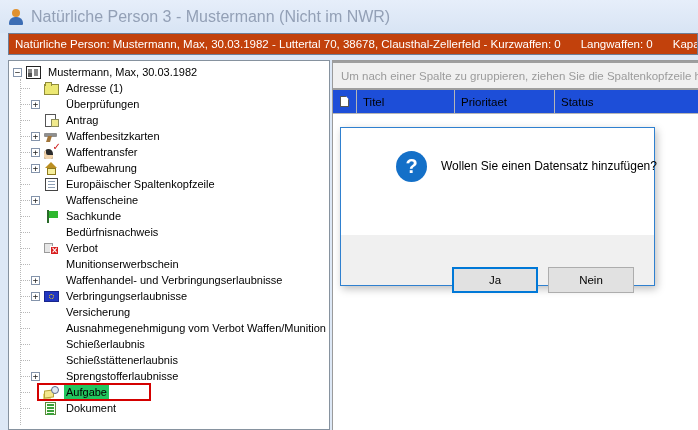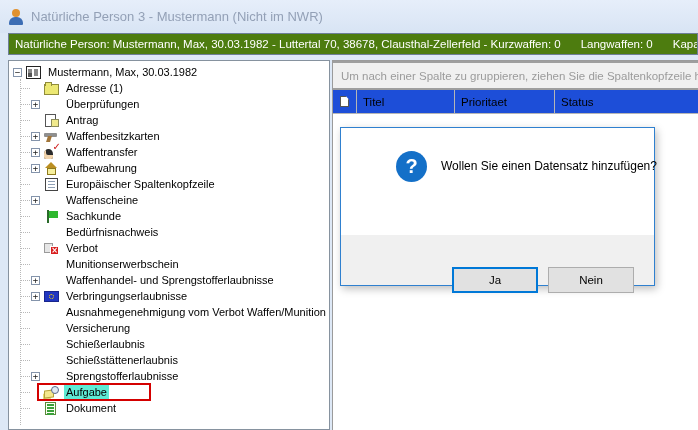--- a/index.html
+++ b/index.html
@@ -5,39 +5,39 @@
   * { box-sizing: border-box; margin: 0; padding: 0; }
   html,body { width:698px; height:430px; overflow:hidden; }
   body { font-family:"Liberation Sans", sans-serif; }
   .screen { position:relative; width:698px; height:430px; background:#dde8f6; overflow:hidden; }
 
   
   .titlebar { position:absolute; left:0; top:0; width:698px; height:33px; display:flex; align-items:center; padding-left:8px; background:linear-gradient(#e6eefa,#d8e4f4); }
   .tb-person { position:relative; width:16px; height:16px; margin-right:7px; flex:0 0 16px; }
   .tb-person::before { content:""; position:absolute; left:4px; top:0; width:8px; height:8px; border-radius:50%; background:#e0912f; }
   .tb-person::after { content:""; position:absolute; left:1px; bottom:0; width:14px; height:8px; border-radius:6px 6px 1px 1px; background:#3c6db4; }
-  .tb-title { font-size:13px; color:#93a0b6; white-space:nowrap; }
-
-  
-  .infobar { position:absolute; left:8px; top:33px; width:690px; height:22px; background:#4d7c0f; border:1px solid #6d7e97; border-bottom-color:#5f7workers08b; display:flex; align-items:center; padding-left:6px; color:#ffffff; font-size:11.5px; white-space:nowrap; overflow:hidden; }
+  .tb-title { font-size:16px; color:#93a0b6; white-space:nowrap; }
+
+  
+  .infobar { position:absolute; left:8px; top:33px; width:690px; height:22px; background:#c2410c; border:1px solid #6d7e97; border-bottom-color:#5f7workers08b; display:flex; align-items:center; padding-left:6px; color:#ffffff; font-size:11.5px; white-space:nowrap; overflow:hidden; }
   .infobar .seg { flex:0 0 auto; }
   .infobar .seg + .seg { margin-left:20px; }
 
   
   .tree-panel { position:absolute; left:8px; top:60px; width:322px; height:370px; background:#ffffff; border:1px solid #86929f; overflow:hidden; padding-top:3px; }
   .connector { position:absolute; left:11px; top:18px; height:346px; border-left:1px dotted #b8b8b8; }
   .trow { position:relative; height:16px; display:flex; align-items:center; font-size:11px; color:#000; white-space:nowrap; cursor:default; }
   .trow.lvl0 { padding-left:4px; }
   .trow.lvl1 { padding-left:22px; }
   .trow.lvl1::before { content:""; position:absolute; left:12px; top:8px; width:9px; border-top:1px dotted #b8b8b8; }
   .exp { position:relative; z-index:2; width:9px; height:9px; flex:0 0 9px; margin-right:4px; border:1px solid #8494ab; background:#fff; color:#222; font:9px/7px "DejaVu Sans Mono", monospace; text-align:center; }
   .exp.none { border:none; background:transparent; }
   .icon-slot { position:relative; width:15px; height:13px; flex:0 0 15px; margin-right:5px; z-index:2; }
   .tlabel { padding:1px 2px; z-index:2; }
-  .trow.sel .tlabel { background:#5eead4; }
+  .trow.sel .tlabel { background:#22c55e; }
   .annotation-box { position:absolute; left:28px; top:-1px; width:114px; height:18px; border:2px solid #d40000; z-index:3; }
 
   
   .ti::before, .ti::after { content:""; position:absolute; box-sizing:border-box; }
   .ti.person-card::before { inset:0; background:#fff; border:1px solid #222; }
   .ti.person-card::after { left:2px; top:3px; width:4px; height:4px; background:#8a8a8a; box-shadow:6px 0 0 0 #8a8a8a, 6px 3px 0 0 #8a8a8a, 0 4px 0 0 #555; }
   .ti.folder::before { left:0; top:2px; width:15px; height:11px; background:#ece873; border:1px solid #908c3a; }
   .ti.folder::after { left:1px; top:0; width:7px; height:4px; background:#ece873; border:1px solid #908c3a; border-bottom:none; }
   .ti.form::before { left:1px; top:0; width:11px; height:13px; background:#fff; border:1px solid #555; }
   .ti.form::after { right:0; bottom:0; width:8px; height:8px; background:#f1ea8c; border:1px solid #8a8a5a; }
@@ -165,36 +165,36 @@
           <span class="tlabel" data-name="tree-item-label">Verbot</span>
         </div>
         <div class="trow lvl1" data-name="tree-item-munitionserwerbschein">
           <span class="exp none" data-name="tree-expander-spacer"></span>
           <span class="icon-slot" data-name="tree-icon-spacer"></span>
           <span class="tlabel" data-name="tree-item-label">Munitionserwerbschein</span>
         </div>
         <div class="trow lvl1" data-name="tree-item-waffenhandel-und-herstellungserlaubnisse">
           <span class="exp" data-name="expand-icon">+</span>
           <span class="icon-slot" data-name="tree-icon-spacer"></span>
-          <span class="tlabel" data-name="tree-item-label">Waffenhandel- und Sprengstofferlaubnisse</span>
+          <span class="tlabel" data-name="tree-item-label">Waffenhandel- und Verbringungserlaubnisse</span>
         </div>
         <div class="trow lvl1" data-name="tree-item-verbringungserlaubnisse">
           <span class="exp" data-name="expand-icon">+</span>
           <span class="icon-slot ti eu-flag" data-name="eu-flag-icon"></span>
           <span class="tlabel" data-name="tree-item-label">Verbringungserlaubnisse</span>
         </div>
+        <div class="trow lvl1" data-name="tree-item-versicherung">
+          <span class="exp none" data-name="tree-expander-spacer"></span>
+          <span class="icon-slot" data-name="tree-icon-spacer"></span>
+          <span class="tlabel" data-name="tree-item-label">Versicherung</span>
+        </div>
         <div class="trow lvl1" data-name="tree-item-ausnahmegenehmigung-vom-verbot-waffen-munition">
           <span class="exp none" data-name="tree-expander-spacer"></span>
           <span class="icon-slot" data-name="tree-icon-spacer"></span>
           <span class="tlabel" data-name="tree-item-label">Ausnahmegenehmigung vom Verbot Waffen/Munition</span>
-        </div>
-        <div class="trow lvl1" data-name="tree-item-versicherung">
-          <span class="exp none" data-name="tree-expander-spacer"></span>
-          <span class="icon-slot" data-name="tree-icon-spacer"></span>
-          <span class="tlabel" data-name="tree-item-label">Versicherung</span>
         </div>
         <div class="trow lvl1" data-name="tree-item-schießerlaubnis">
           <span class="exp none" data-name="tree-expander-spacer"></span>
           <span class="icon-slot" data-name="tree-icon-spacer"></span>
           <span class="tlabel" data-name="tree-item-label">Schießerlaubnis</span>
         </div>
         <div class="trow lvl1" data-name="tree-item-schießstättenerlaubnis">
           <span class="exp none" data-name="tree-expander-spacer"></span>
           <span class="icon-slot" data-name="tree-icon-spacer"></span>
           <span class="tlabel" data-name="tree-item-label">Schießstättenerlaubnis</span>

